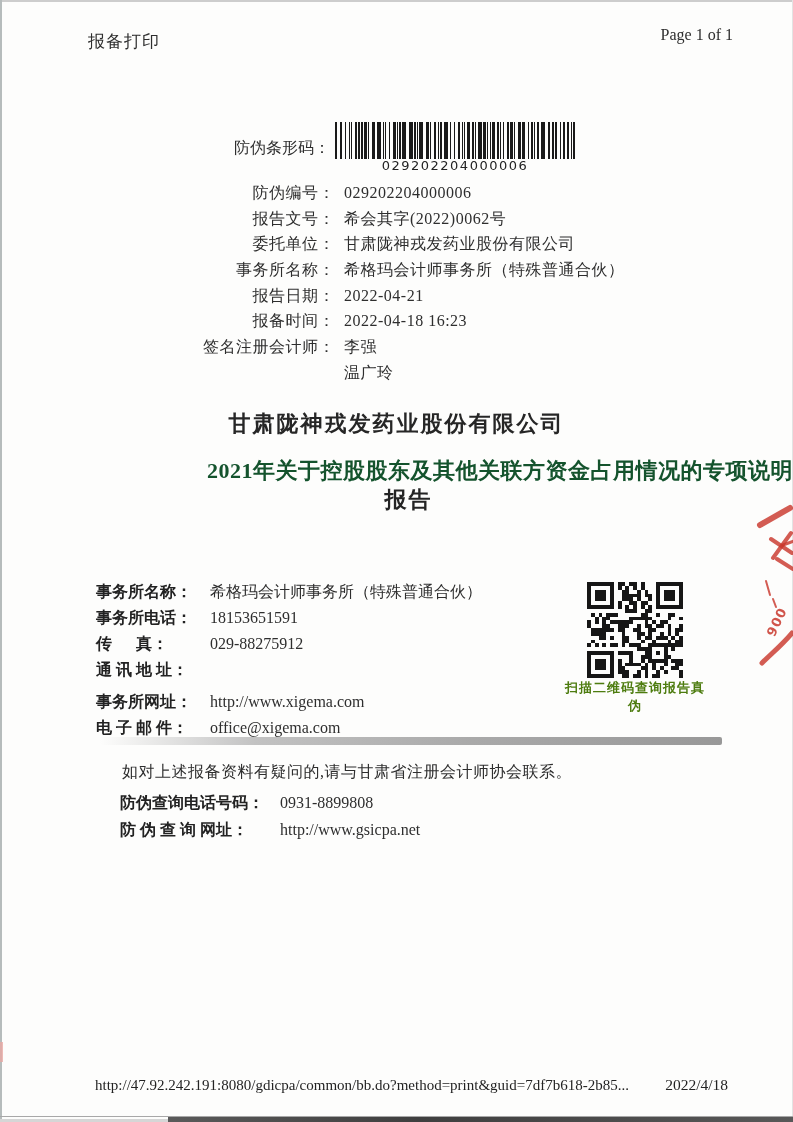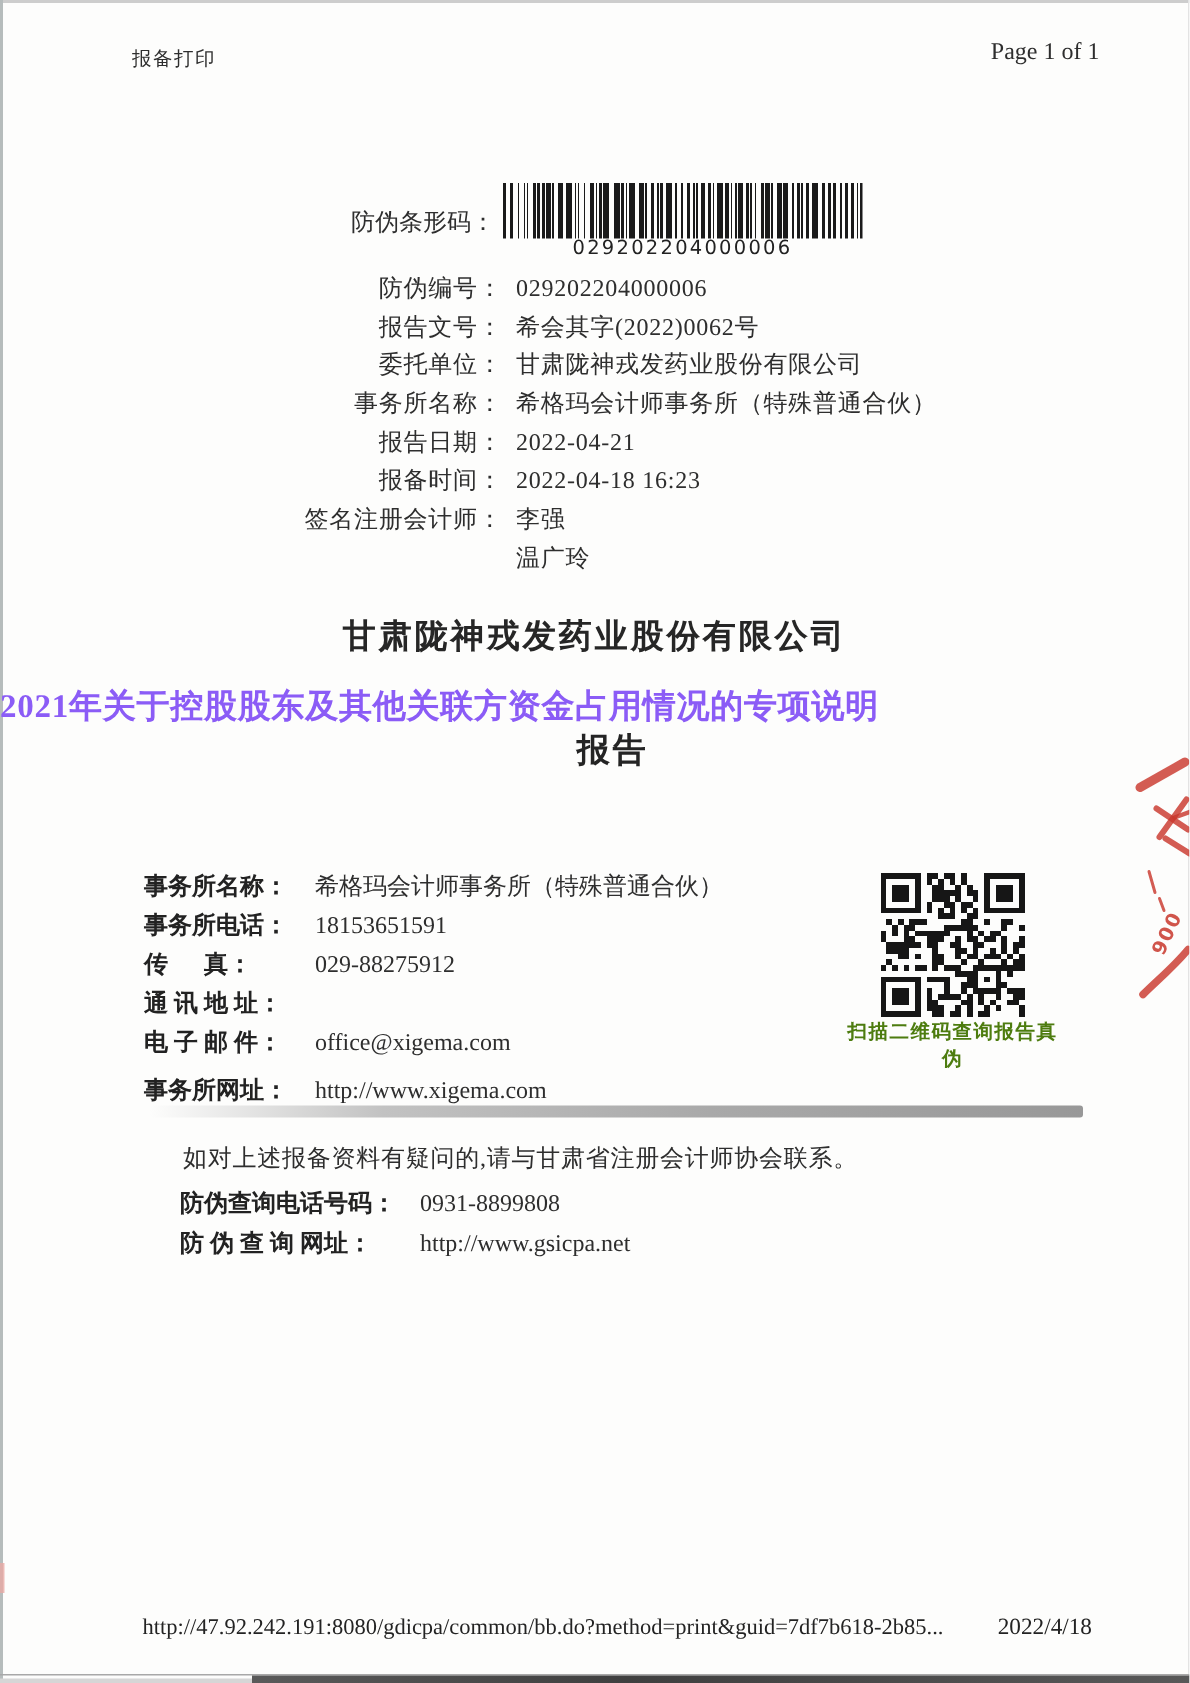--- a/index.html
+++ b/index.html
@@ -13,38 +13,38 @@
   
   .edge-top{left:0;top:0;width:793px;height:2px;background:#cdcdcd;}
   .edge-left{left:0;top:0;width:2px;height:1122px;background:#b6bcbc;}
   .edge-right{right:0;top:0;width:1px;height:1122px;background:#e3e3e3;}
   .edge-bottom-line{left:0;bottom:5px;width:793px;height:1px;background:#a8a8a8;}
   .edge-bottom-dark{left:168px;right:0;bottom:0;height:5px;background:linear-gradient(to right,#5a5a5a,#3f3f3f 40%,#585858);}
   .edge-bottom-light{left:0;bottom:0;width:168px;height:3px;background:#d6d6d6;}
   .edge-red-speck{left:0;top:1042px;width:3px;height:20px;background:#e9a9a4;opacity:.8;}
 
   
-  .hdr-left{left:88px;top:30px;font-size:13px;letter-spacing:1px;}
+  .hdr-left{left:88px;top:30px;font-size:17px;letter-spacing:1px;}
   .hdr-right{left:443px;top:26px;width:290px;text-align:right;font-size:16px;}
 
   
   .bc-label{left:0;top:138px;width:330px;text-align:right;font-size:16px;}
   .bc-bars{left:335px;top:122px;width:240px;height:37px;}
   .bc-digits{left:335px;top:158px;width:240px;text-align:center;
     font-family:"DejaVu Sans","Liberation Sans",sans-serif;font-size:13px;letter-spacing:1.5px;color:#222;}
 
   
   .fields{left:0;top:180px;width:700px;}
   .frow{display:flex;height:25.7px;align-items:flex-start;font-size:16px;line-height:25.7px;}
   .flabel{width:335px;text-align:right;letter-spacing:.5px;white-space:pre;}
   .fvalue{margin-left:9px;letter-spacing:.5px;white-space:pre;}
 
   
   .title-company{left:0;top:409px;width:793px;text-align:center;font-size:22px;font-weight:bold;letter-spacing:2px;color:#262626;}
-  .title-line1{left:0;top:456px;width:793px;text-align:left;font-size:22px;font-weight:bold;letter-spacing:.5px;color:#8b5cf6;}
+  .title-line1{left:0;top:456px;width:793px;text-align:right;font-size:22px;font-weight:bold;letter-spacing:.5px;color:#14532d;}
   .title-line2{left:0;top:485px;width:793px;text-align:center;font-size:22px;font-weight:bold;letter-spacing:2px;color:#242424;padding-left:12px;}
 
   
   .contact{left:96px;top:579px;width:480px;}
   .crow{display:flex;align-items:baseline;font-size:16px;height:26px;line-height:26px;}
   .crow.gap{margin-top:6px;}
   .clabel{width:104px;font-weight:bold;color:#222;white-space:pre;}
   .cvalue{margin-left:10px;white-space:pre;}
 
   
@@ -206,27 +206,27 @@
         <span class="clabel">事务所电话：</span>
         <span class="cvalue">18153651591</span>
       </div>
     <div class="crow">
         <span class="clabel">传      真：</span>
         <span class="cvalue">029-88275912</span>
       </div>
     <div class="crow">
         <span class="clabel">通 讯 地 址：</span>
       </div>
+    <div class="crow gap">
+        <span class="clabel">事务所网址：</span>
+        <span class="cvalue">http://www.xigema.com</span>
+      </div>
     <div class="crow">
         <span class="clabel">电 子 邮 件：</span>
         <span class="cvalue">office@xigema.com</span>
-      </div>
-    <div class="crow gap">
-        <span class="clabel">事务所网址：</span>
-        <span class="cvalue">http://www.xigema.com</span>
       </div>
   </div>
 
   <div class="abs qr-box" id="qrcode"><svg width="100" height="96" viewBox="0 0 25 25" shape-rendering="crispEdges" fill="#161616">
         <rect x="0" y="0" width="1" height="1"></rect>
         <rect x="1" y="0" width="1" height="1"></rect>
         <rect x="2" y="0" width="1" height="1"></rect>
         <rect x="3" y="0" width="1" height="1"></rect>
         <rect x="4" y="0" width="1" height="1"></rect>
         <rect x="5" y="0" width="1" height="1"></rect>

